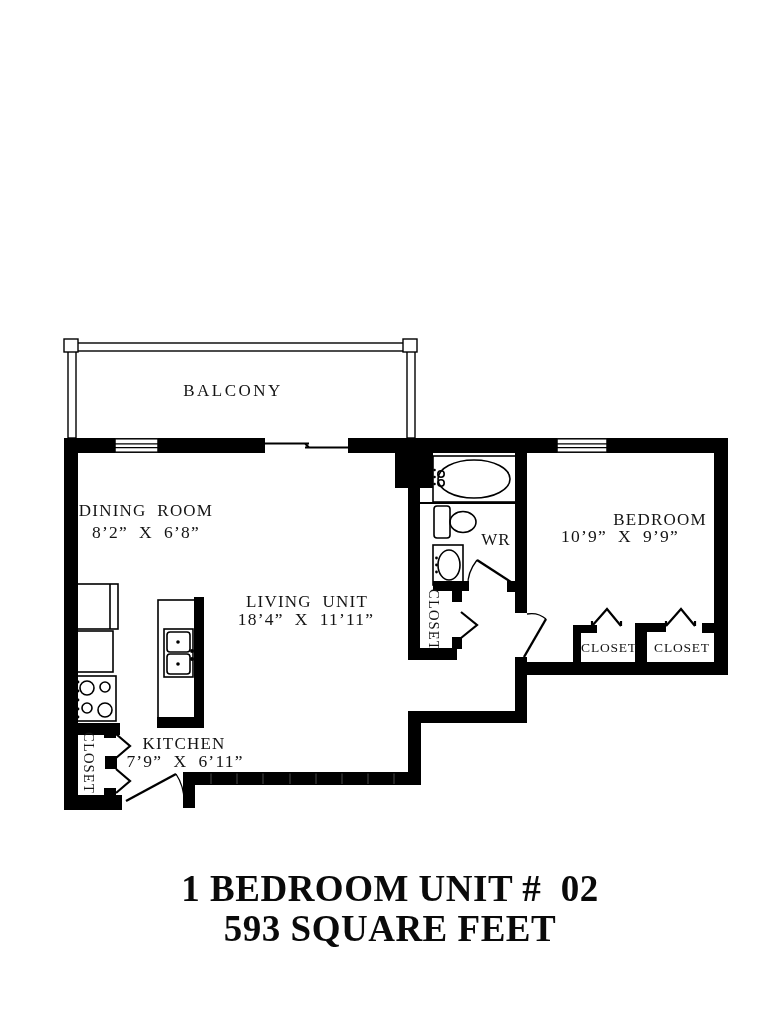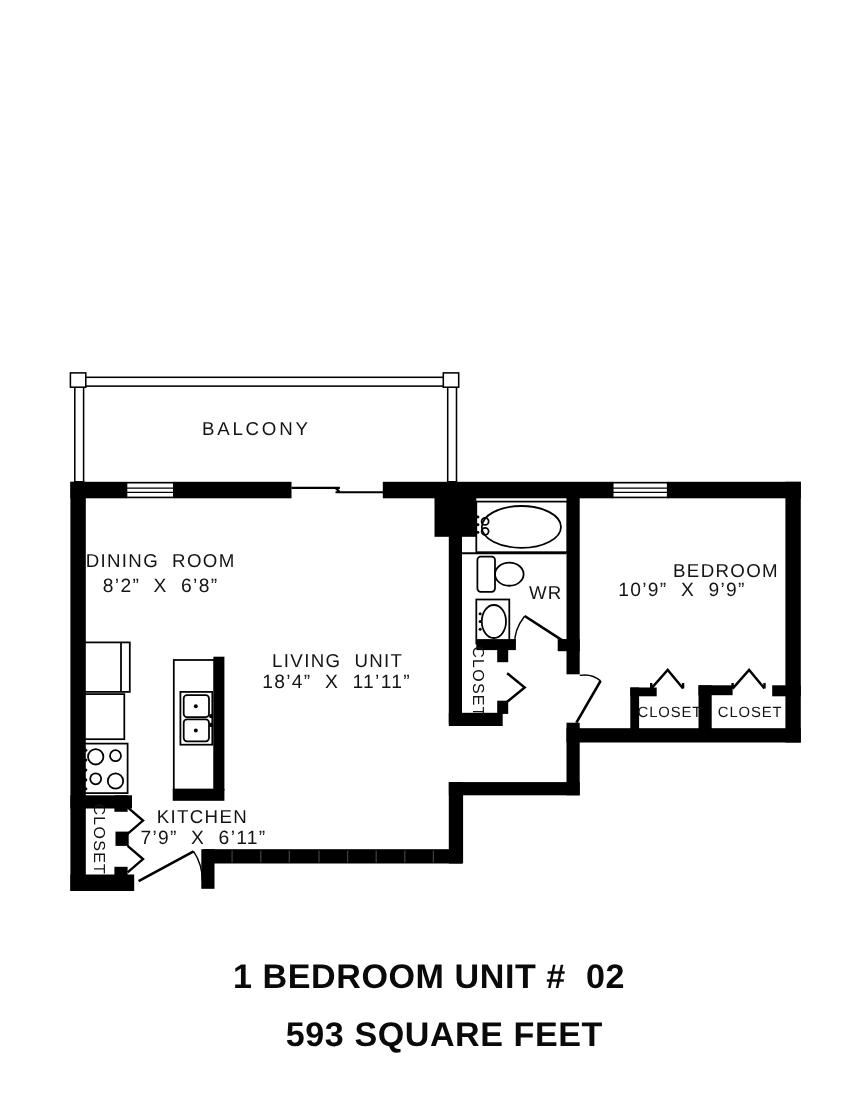--- a/index.html
+++ b/index.html
@@ -1,32 +1,32 @@
 <!DOCTYPE html>
 <html><head>
 <meta charset="utf-8">
 <style>
   html,body{margin:0;padding:0;background:#ffffff;}
   .canvas{
     position:relative;width:728px;height:1011px;background:#ffffff;
-    font-family:Liberation Sans, sans-serif;overflow:hidden;
+    font-family:Liberation Serif, serif;overflow:hidden;
   }
   .canvas svg{position:absolute;left:0;top:0;}
   .lbl{
     position:absolute;transform:translate(-50%,-50%);
     white-space:pre;color:#141414;line-height:1;
   }
   .lbl.v{transform:translate(-50%,-50%) rotate(90deg);}
   .room-name{font-size:17px;letter-spacing:1.2px;}
   .room-dims{font-size:17.5px;letter-spacing:1.2px;}
   .small-lbl{font-size:13.5px;letter-spacing:0.8px;}
   .vert-lbl{font-size:14.5px;letter-spacing:1.2px;}
   .balcony-lbl{font-size:17px;letter-spacing:2.5px;}
   .wr-lbl{font-size:17px;letter-spacing:1px;}
-  .title-line{font-size:31px;font-weight:bold;letter-spacing:0.5px;color:#0a0a0a;}
+  .title-line{font-size:37px;font-weight:bold;letter-spacing:0.5px;color:#0a0a0a;}
 </style>
 </head>
 <body>
 
 <div class="canvas">
 
   <svg width="781" height="1011" viewBox="0 0 781 1011">
 
     <g fill="none" stroke="#000" stroke-width="1.4">
       <rect x="68" y="343" width="347" height="8"></rect>
@@ -204,15 +204,15 @@
 
   <div class="lbl wr-lbl" style="left:496px;top:539px;">WR</div>
 
   <div class="lbl v vert-lbl" style="left:434px;top:620px;">CLOSET</div>
   <div class="lbl v vert-lbl" style="left:89px;top:763px;">CLOSET</div>
 
   <div class="lbl small-lbl" style="left:609px;top:648px;">CLOSET</div>
   <div class="lbl small-lbl" style="left:682px;top:648px;">CLOSET</div>
 
   <div class="lbl title-line" style="left:390px;top:888px;">1 BEDROOM UNIT #  02</div>
-  <div class="lbl title-line" style="left:404px;top:928px;margin-top:12px;">593 SQUARE FEET</div>
+  <div class="lbl title-line" style="left:390px;top:928px;">593 SQUARE FEET</div>
 
 </div>
 
 </body></html>

